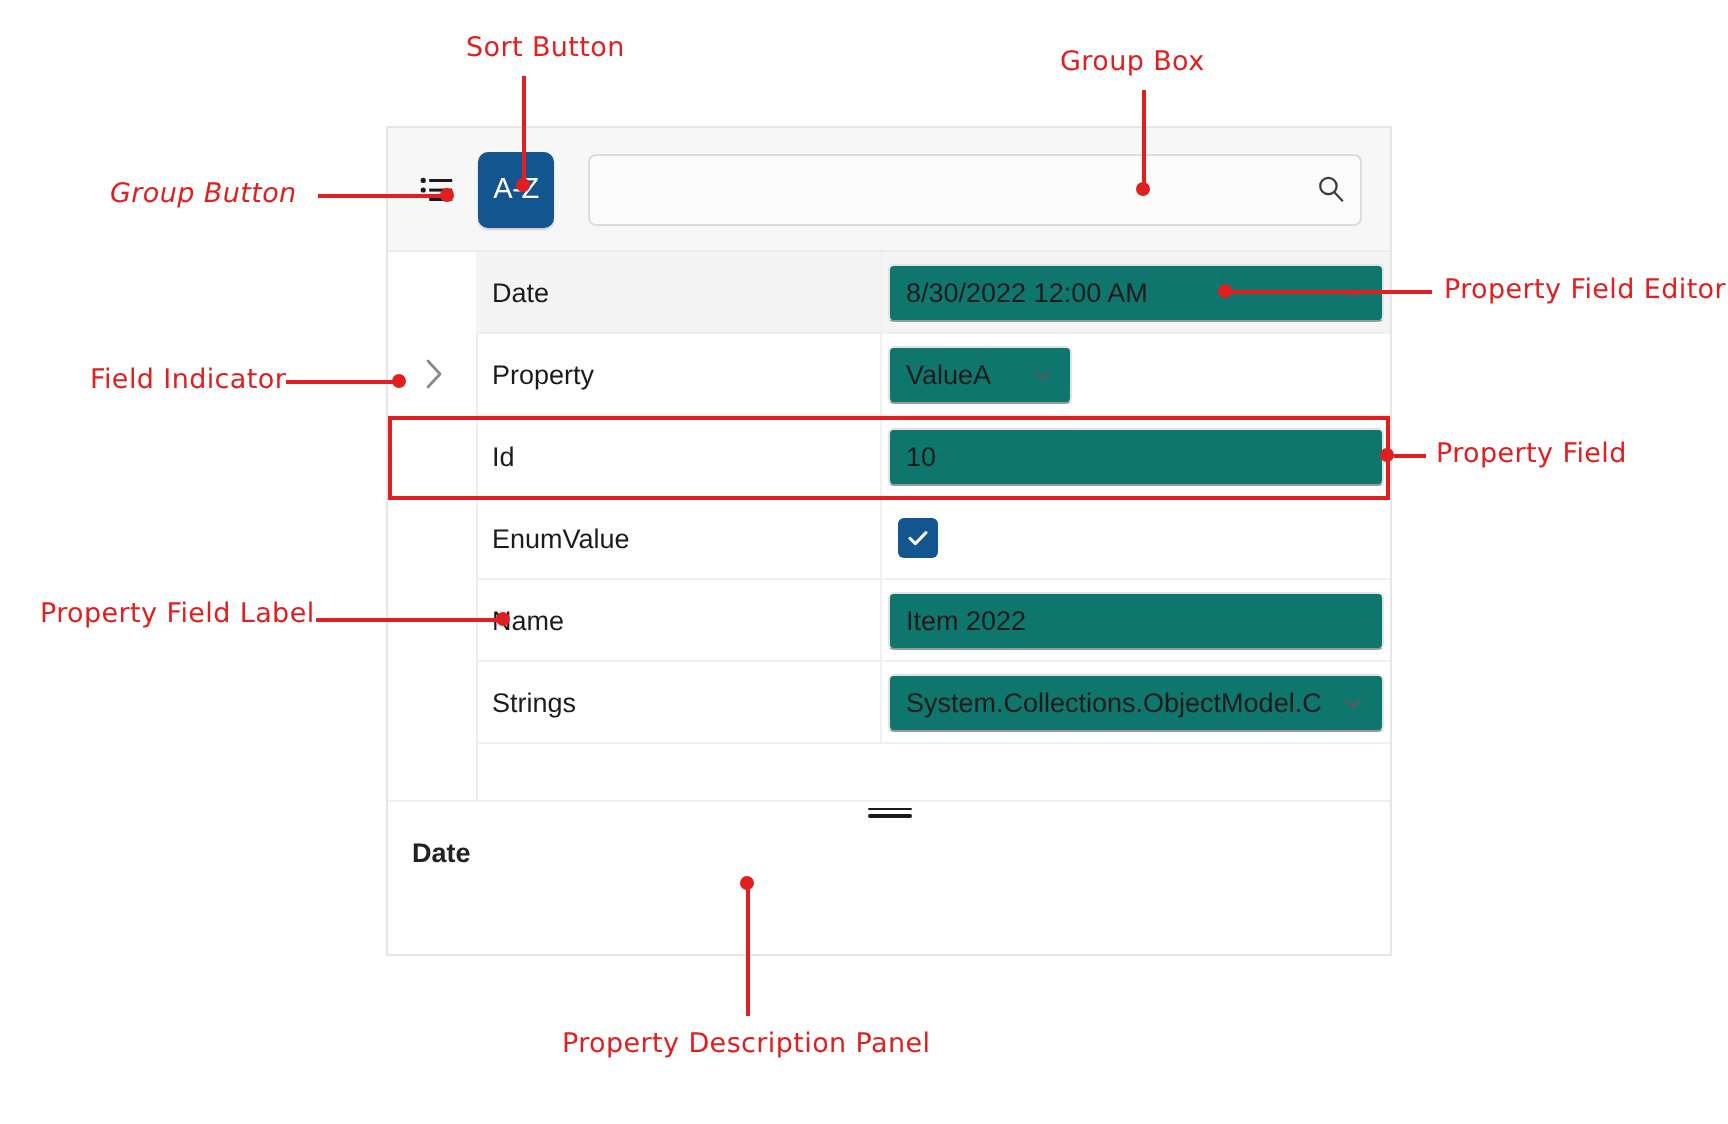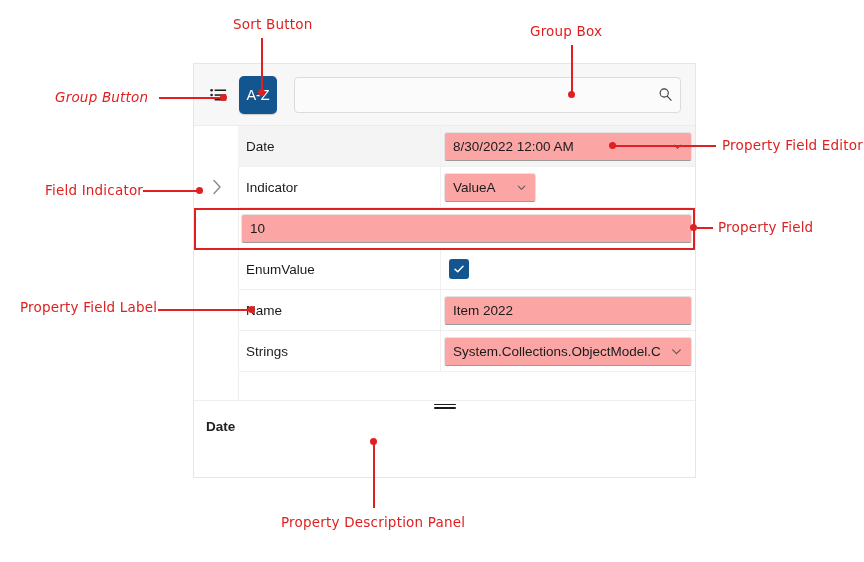--- a/index.html
+++ b/index.html
@@ -67,21 +67,21 @@
   .prow.selected{background:#f4f4f4;}
   .plabel{
     flex:0 0 203px;display:flex;align-items:center;padding-left:8px;
     font-size:13.5px;color:#1b1b1b;box-sizing:border-box;
     border-right:1px solid #f0f0f0;
   }
   .peditor{flex:1 1 auto;display:flex;align-items:center;padding:0 3px;box-sizing:border-box;}
 
   
   .ed-box{
-    height:29px;background:#fca5a5;border:1px solid #e3e3e3;border-bottom:1px solid #9a9a9a;
+    height:29px;background:#0f766e;border:1px solid #e3e3e3;border-bottom:1px solid #9a9a9a;
     border-radius:3px;box-sizing:border-box;display:flex;align-items:center;
     font-size:13.5px;color:#1b1b1b;padding:0 8px;cursor:text;
   }
   .ed-full{width:100%;}
   .ed-combo{cursor:pointer;}
   .ed-val{flex:1 1 auto;overflow:hidden;white-space:nowrap;}
   .chev{flex:0 0 auto;color:#5a5a5a;display:flex;align-items:center;padding-left:6px;}
   .ed-enum{width:92px;align-items:center;}
   .checkbox{
     width:20px;height:20px;background:#12558f;border-radius:3px;
@@ -149,33 +149,34 @@
               <span class="ed-val">8/30/2022 12:00 AM</span>
               <span class="chev">
                 <svg width="11" height="11" viewBox="0 0 12 12">
                   <polyline points="2.5,4.5 6,8 9.5,4.5" fill="none" stroke="#5a5a5a" stroke-width="1.1" stroke-linecap="round" stroke-linejoin="round"></polyline>
                 </svg>
               </span>
             </div>
           </div>
         </div>
         <div class="prow">
-          <div class="plabel">Indicator</div>
+          <div class="plabel">Property</div>
           <div class="peditor">
             <div class="ed-box ed-combo ed-enum">
               <span class="ed-val">ValueA</span>
               <span class="chev">
                 <svg width="11" height="11" viewBox="0 0 12 12">
                   <polyline points="2.5,4.5 6,8 9.5,4.5" fill="none" stroke="#5a5a5a" stroke-width="1.1" stroke-linecap="round" stroke-linejoin="round"></polyline>
                 </svg>
               </span>
             </div>
           </div>
         </div>
         <div class="prow">
+          <div class="plabel">Id</div>
           <div class="peditor">
             <div class="ed-box ed-full">
               <span class="ed-val">10</span>
             </div>
           </div>
         </div>
         <div class="prow">
           <div class="plabel">EnumValue</div>
           <div class="peditor">
             <div class="checkbox">

